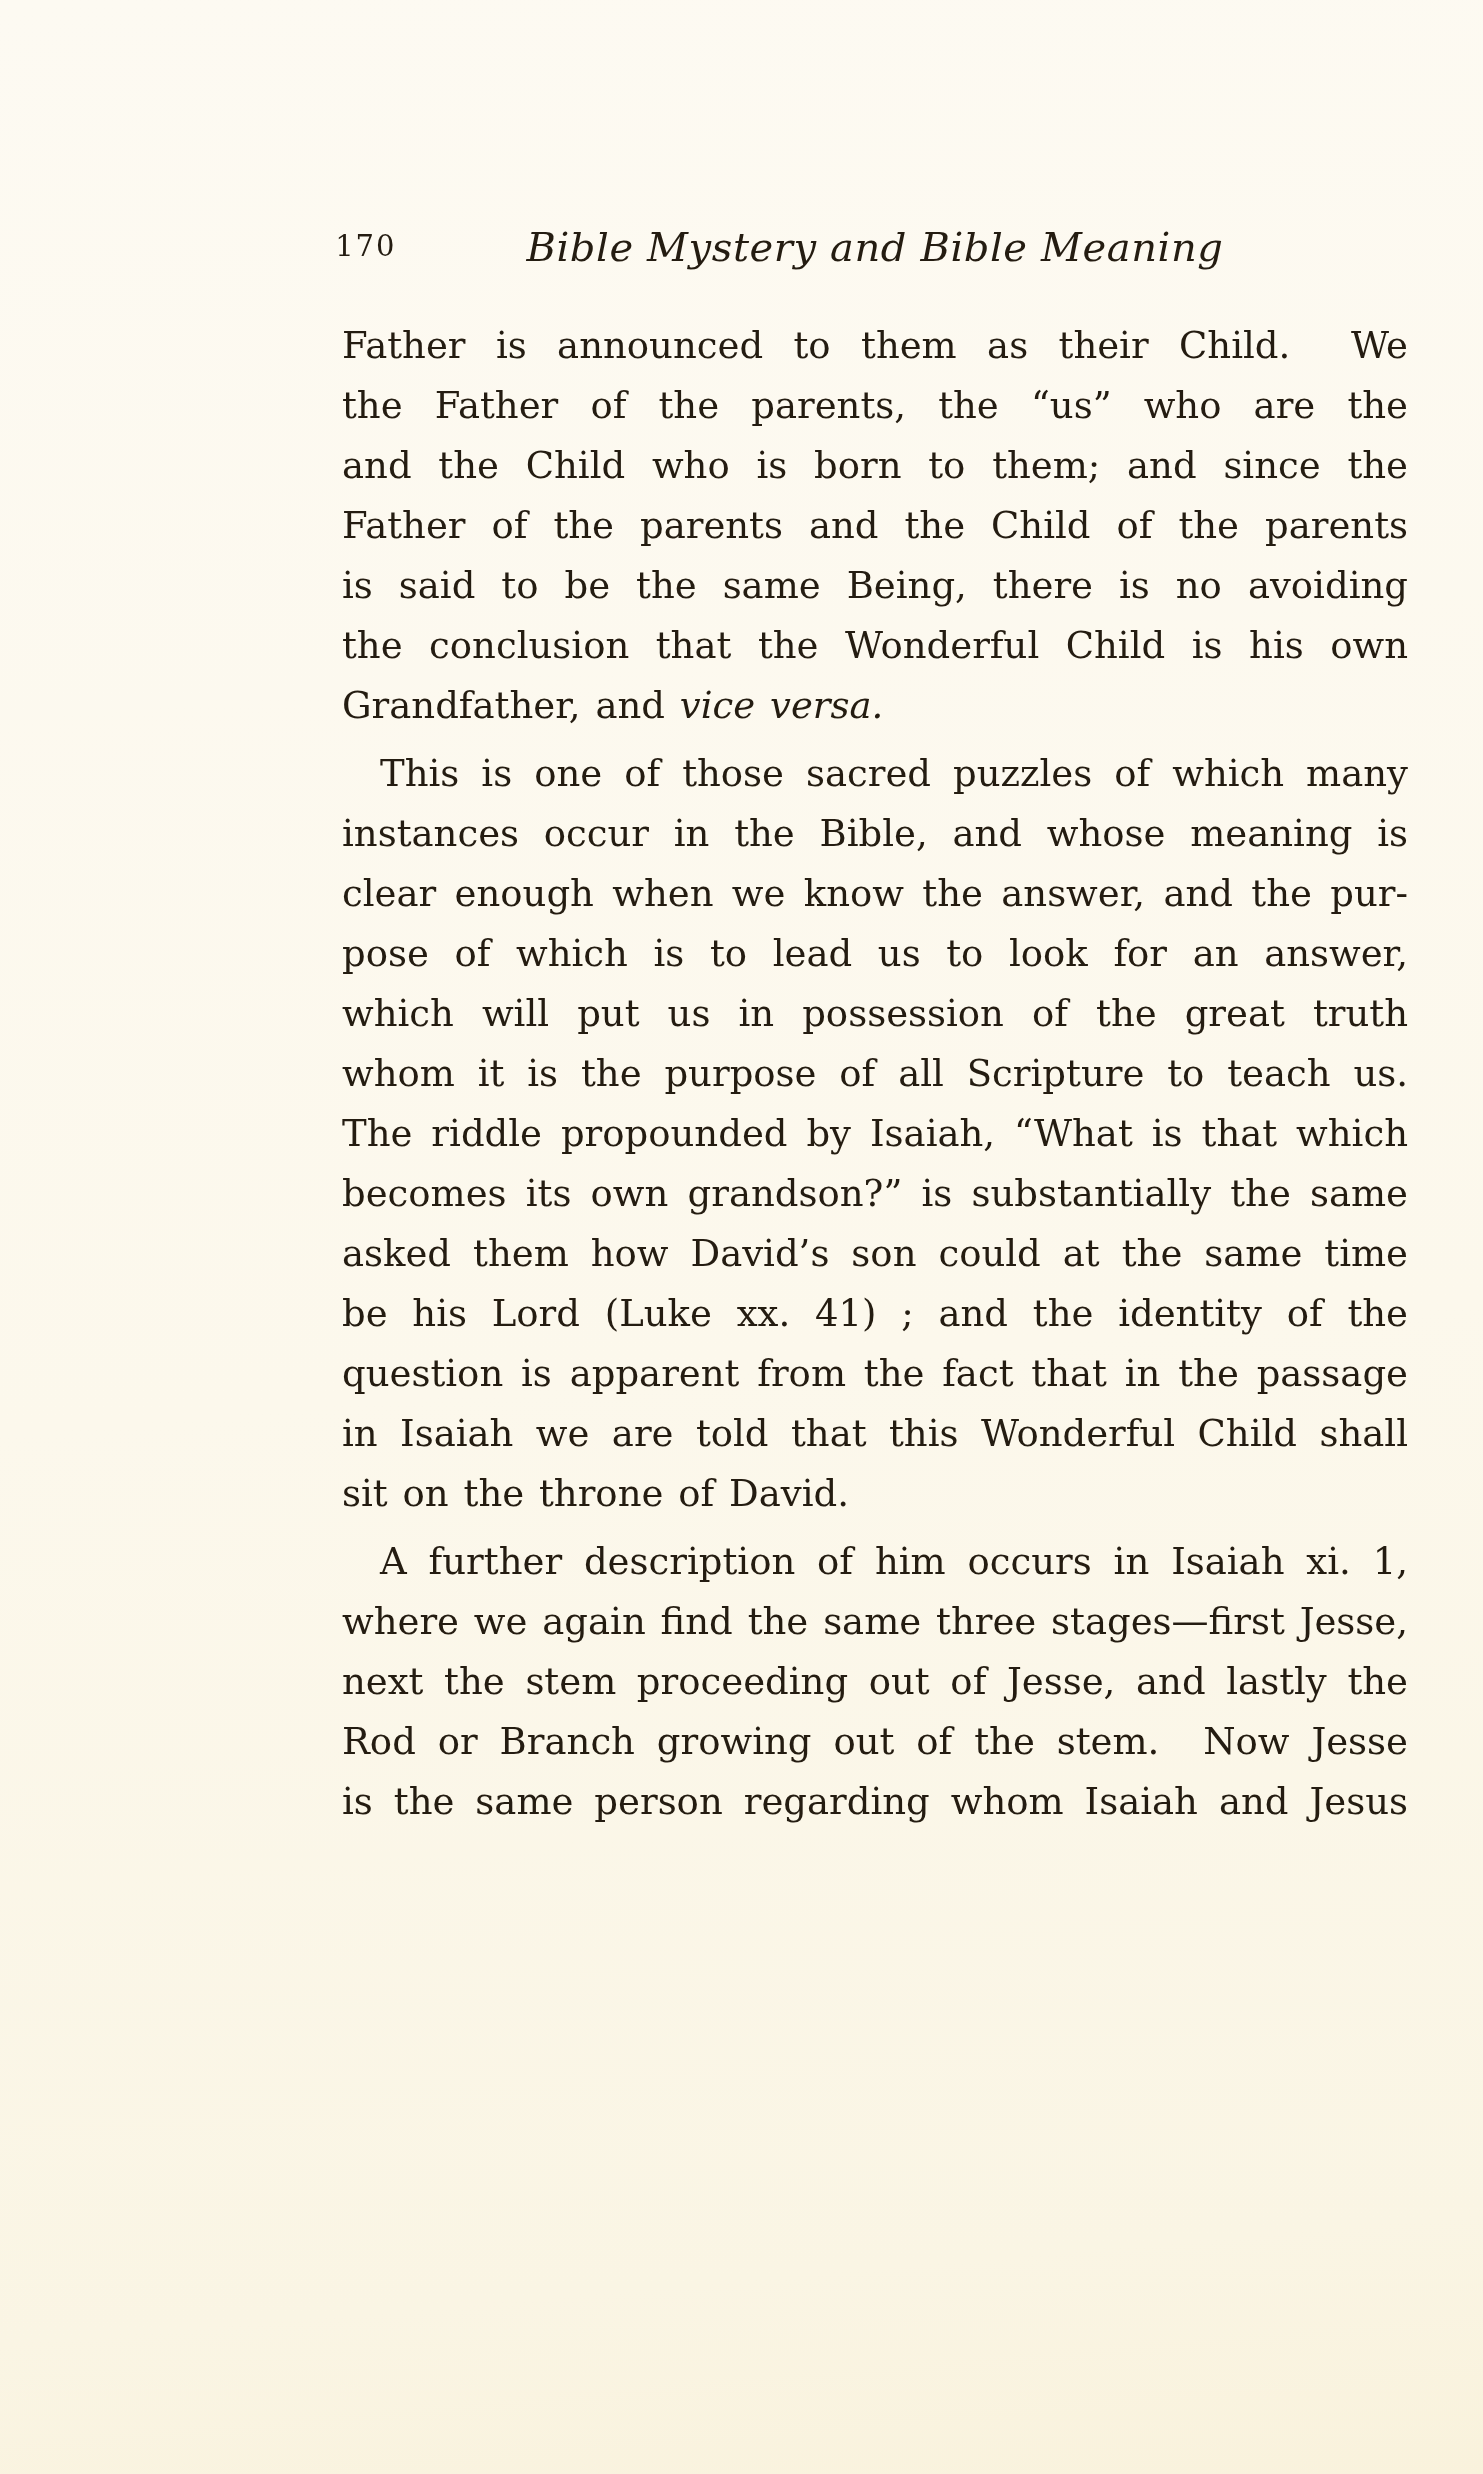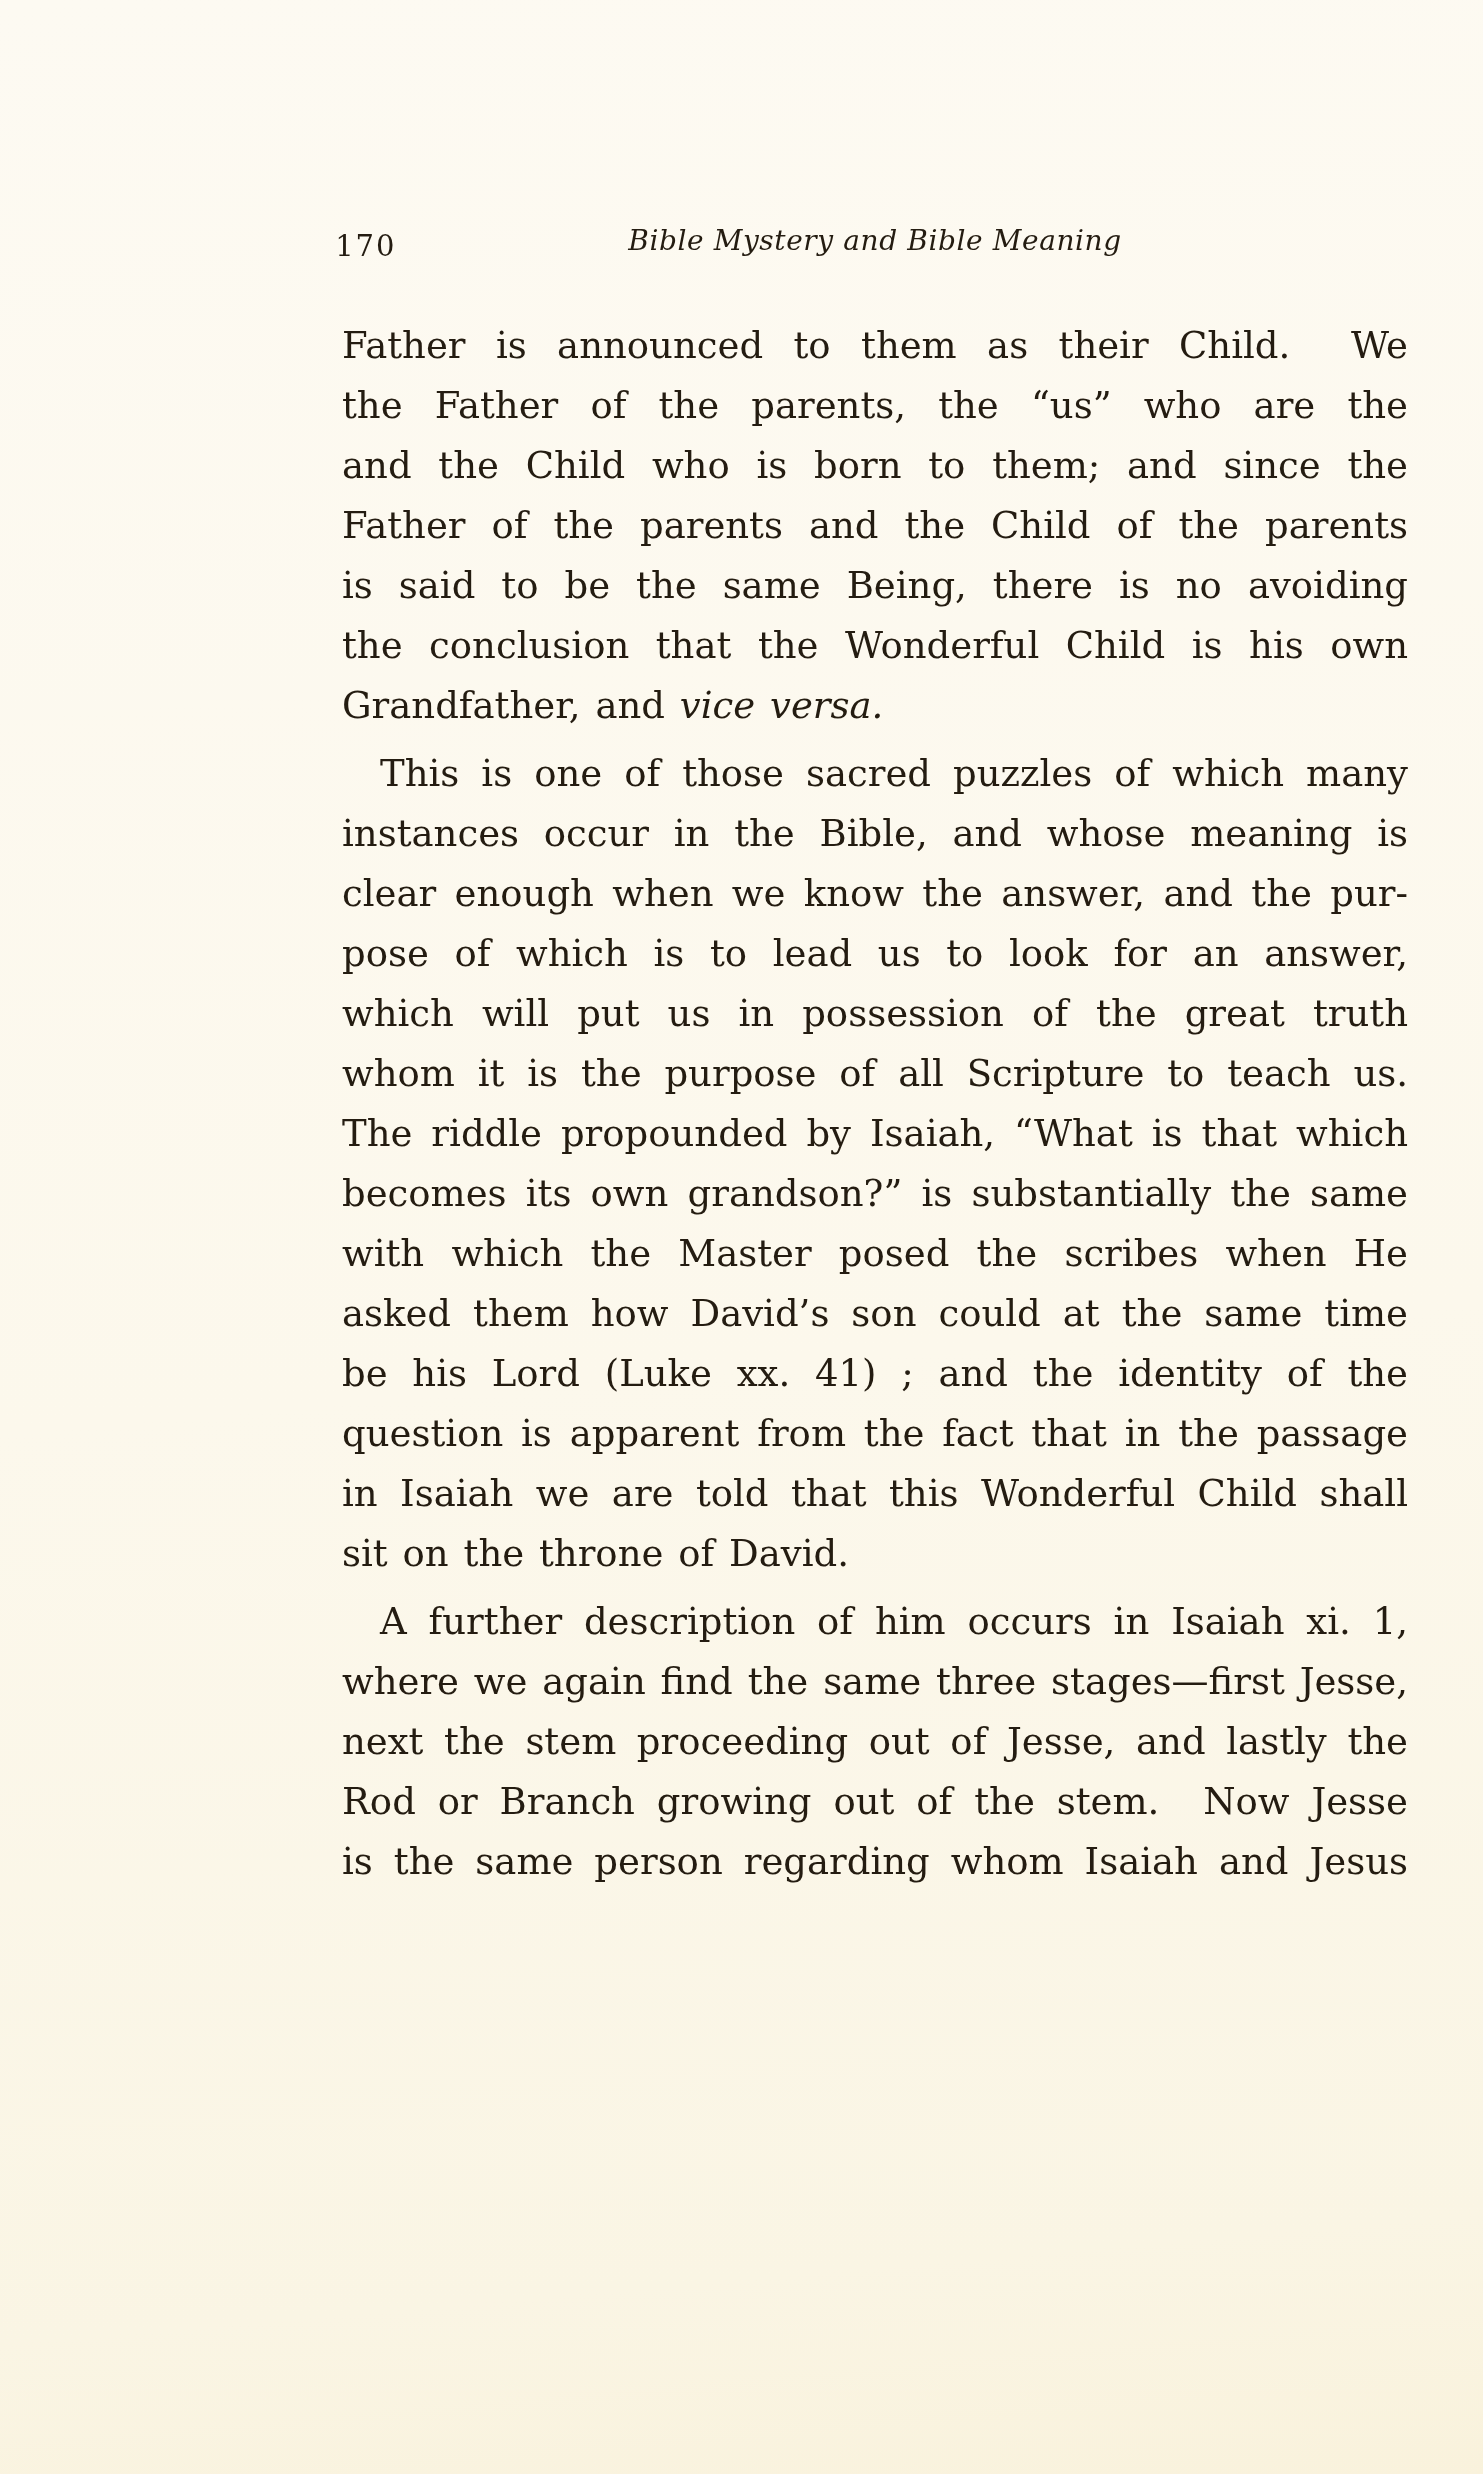--- a/index.html
+++ b/index.html
@@ -23,21 +23,21 @@
     position: absolute;
     left: 1.2px;
     top: 5px;
     font-size: 29px;
     letter-spacing: 1.9px;
   }
   .header-title {
     display: block;
     text-align: center;
     font-style: italic;
-    font-size: 28px;
+    font-size: 40px;
     letter-spacing: 0.6px;
     white-space: nowrap;
   }
   .page-body {
     position: absolute;
     top: 308px;
     left: 334px;
     width: 1082px;
   }
   .paragraph { margin: 8px; padding: 0; }
@@ -77,21 +77,20 @@
       </div>
       <div class="paragraph">
         <div class="line indent"><span>This is one of those sacred puzzles of which many</span></div>
         <div class="line"><span>instances occur in the Bible, and whose meaning is</span></div>
         <div class="line"><span>clear enough when we know the answer, and the pur-</span></div>
         <div class="line"><span>pose of which is to lead us to look for an answer,</span></div>
         <div class="line"><span>which will put us in possession of the great truth</span></div>
         <div class="line"><span>whom it is the purpose of all Scripture to teach us.</span></div>
         <div class="line"><span>The riddle propounded by Isaiah, “What is that which</span></div>
         <div class="line"><span>becomes its own grandson?” is substantially the same</span></div>
-        <div class="line"><span>with which the Master posed the scribes when He</span></div>
         <div class="line"><span>asked them how David’s son could at the same time</span></div>
         <div class="line"><span>be his Lord (Luke xx. 41) ; and the identity of the</span></div>
         <div class="line"><span>question is apparent from the fact that in the passage</span></div>
         <div class="line"><span>in Isaiah we are told that this Wonderful Child shall</span></div>
         <div class="line last"><span>sit on the throne of David.</span></div>
       </div>
       <div class="paragraph">
         <div class="line indent"><span>A further description of him occurs in Isaiah xi. 1,</span></div>
         <div class="line"><span>where we again find the same three stages—first Jesse,</span></div>
         <div class="line"><span>next the stem proceeding out of Jesse, and lastly the</span></div>

